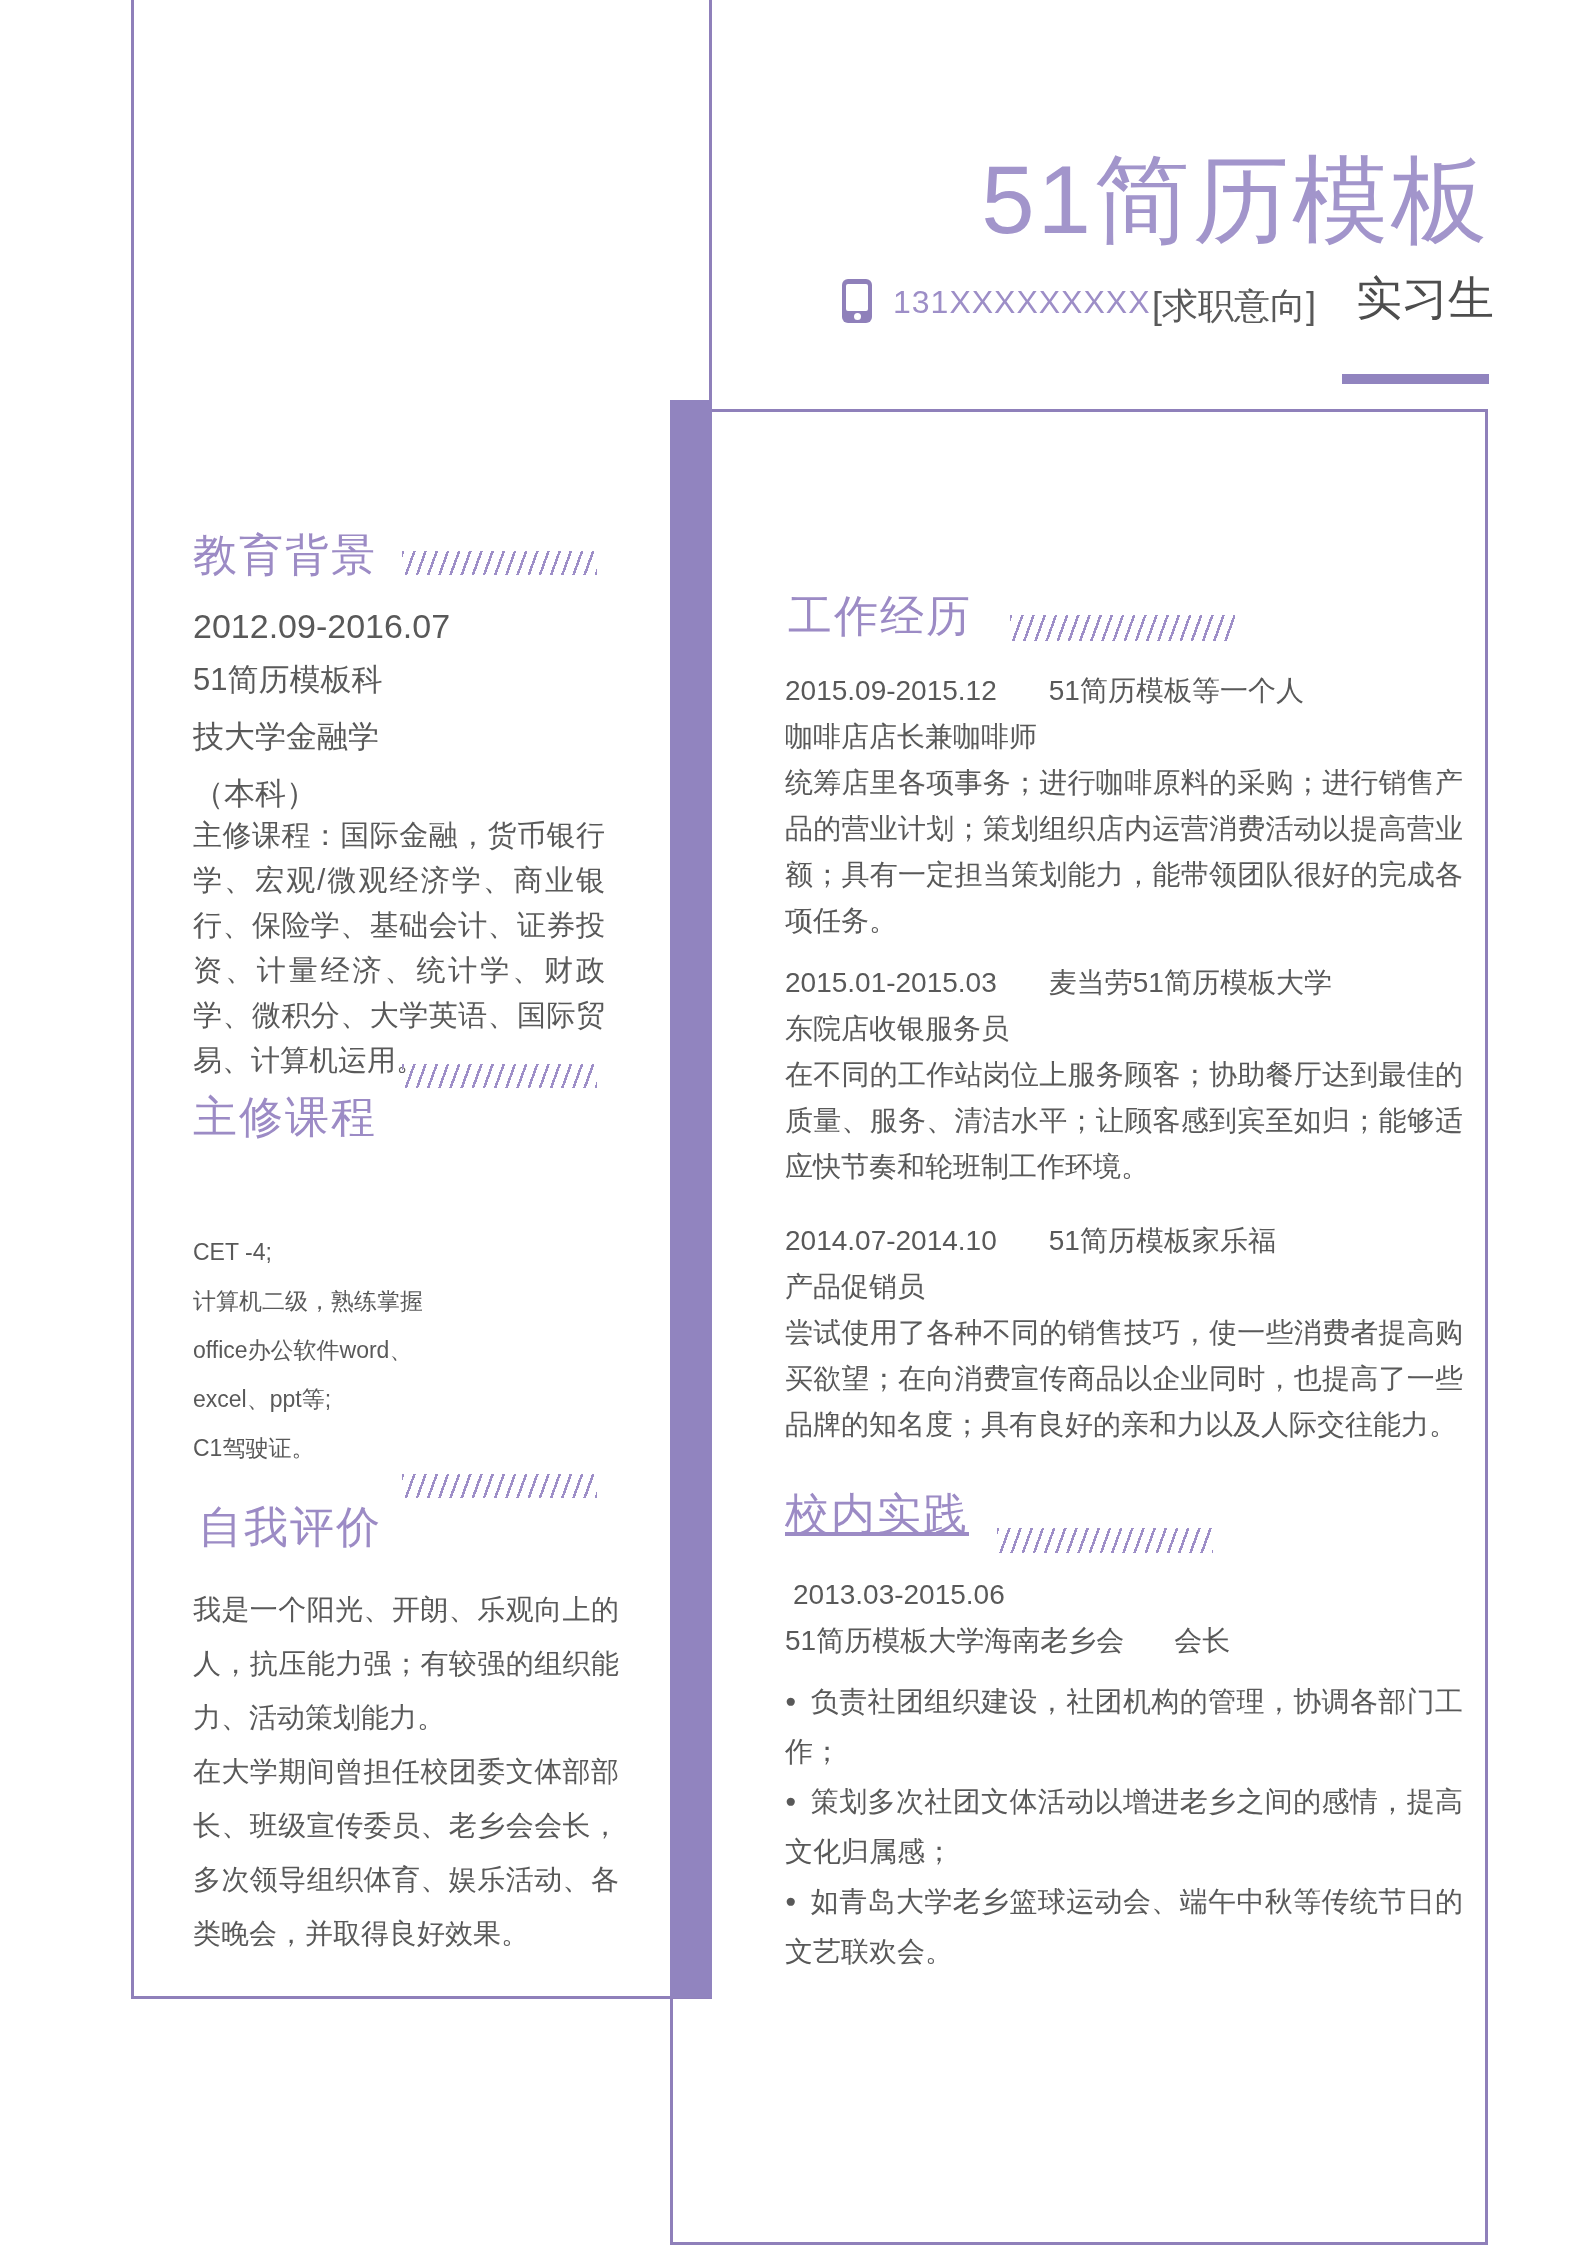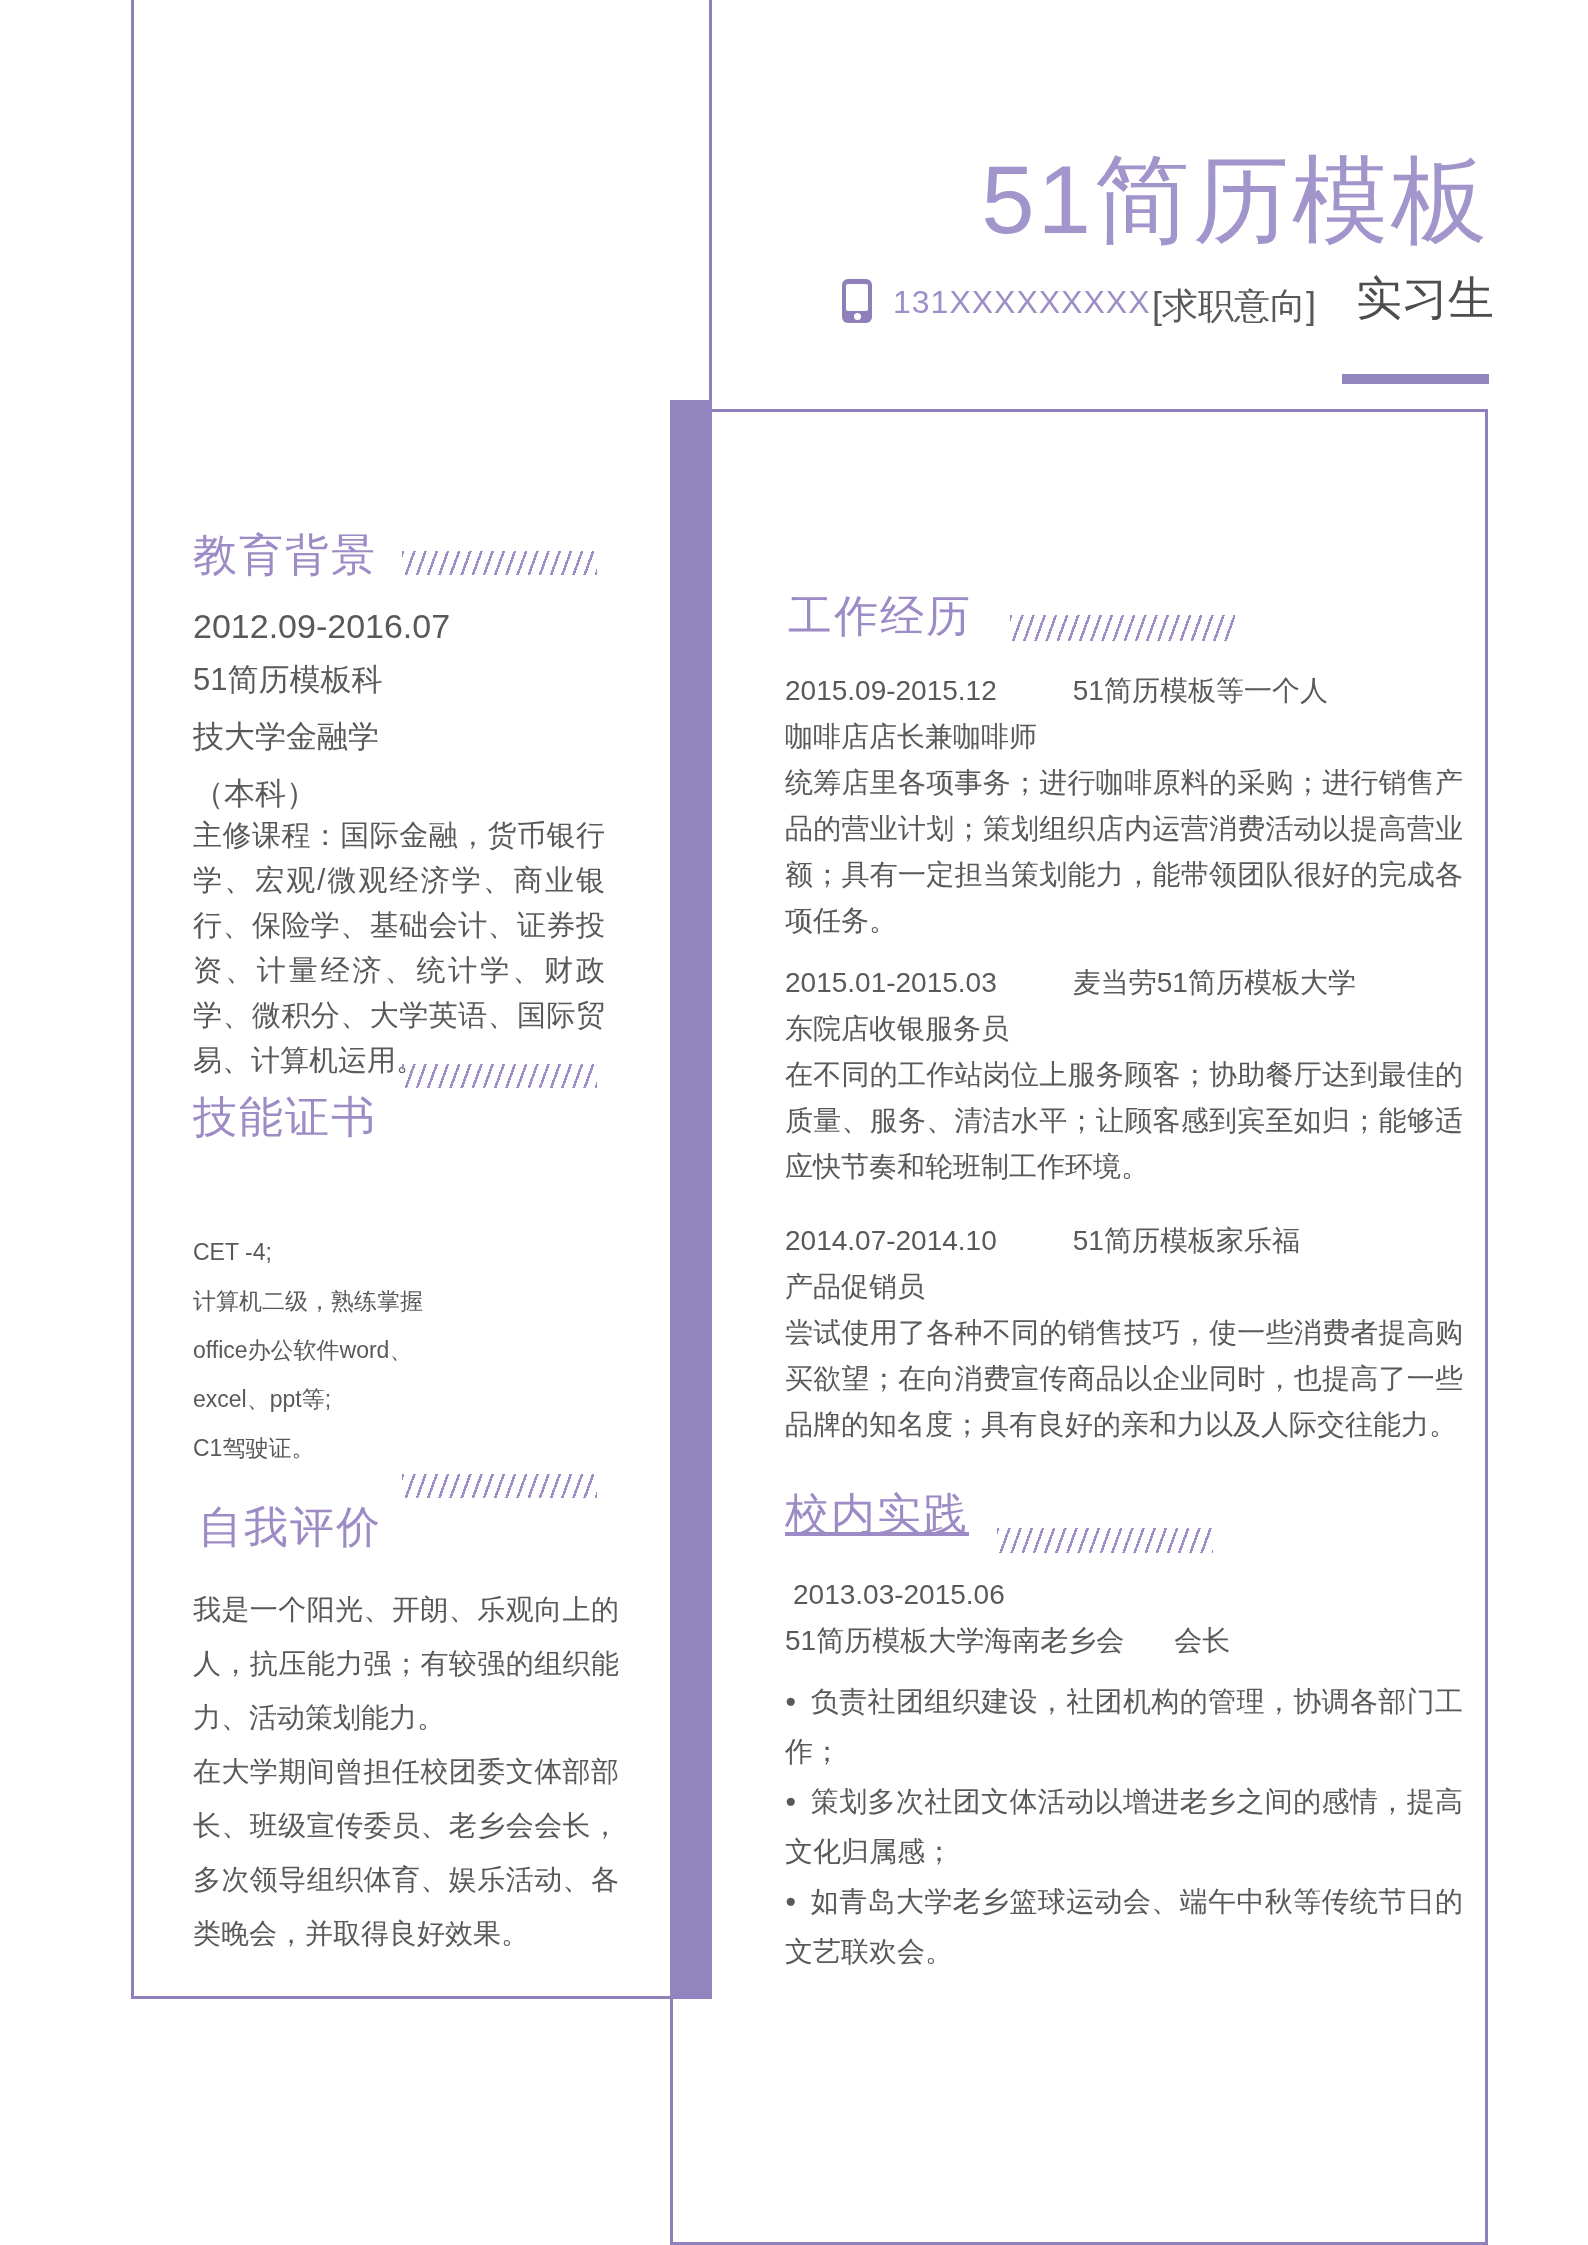--- a/index.html
+++ b/index.html
@@ -53,21 +53,21 @@
   .edu-courses{position:absolute;left:193px;top:813px;width:412px;font-size:29px;line-height:45px;
                color:var(--body-gray,#595959);text-align:justify;}
   .skills-body{position:absolute;left:193px;top:1184px;font-size:23px;line-height:49px;
                color:var(--body-gray,#595959);white-space:pre-line;margin-top:44px;}
   .self-eval{position:absolute;left:193px;top:1583px;width:426px;font-size:28px;line-height:54px;
              color:var(--body-gray,#595959);text-align:justify;}
   .self-eval p{margin:0;}
 
   
   .job{position:absolute;left:785px;width:678px;font-size:28px;line-height:46px;color:var(--body-gray,#595959);}
-  .job .company{margin-left:76px;}
+  .job .company{margin-left:52px;}
   .job .desc{text-align:justify;}
   .practice{position:absolute;left:785px;width:678px;font-size:28px;line-height:46px;color:var(--body-gray,#595959);}
   .practice .p-date{padding-left:8px;}
   .practice .p-role{margin-left:50px;}
   .practice ul{list-style:none;margin-top:14px;}
   .practice li{line-height:47px;margin-bottom:3px;text-align:justify;}
   .bullet-dot{font-size:19px;margin-right:14px;position:relative;top:-4px;}
 </style>
 </head>
 <body>
@@ -90,21 +90,21 @@
 
   <div class="sec-h" style="left:193px;top:533px;">教育背景</div>
   <div class="hatch" style="left:402px;top:551px;width:195px;height:24px;"></div>
   <div class="edu-date">2012.09-2016.07</div>
   <div class="edu-school">51简历模板科
 技大学金融学
 （本科）</div>
   <div class="edu-courses">主修课程：国际金融，货币银行学、宏观/微观经济学、商业银行、保险学、基础会计、证券投资、计量经济、统计学、财政学、微积分、大学英语、国际贸易、计算机运用。</div>
 
   <div class="hatch" style="left:402px;top:1064px;width:195px;height:24px;"></div>
-  <div class="sec-h" style="left:193px;top:1095px;">技能证书</div>
+  <div class="sec-h" style="left:193px;top:1095px;">主修课程</div>
   <div class="skills-body">CET -4;
 计算机二级，熟练掌握
 office办公软件word、
 excel、ppt等;
 C1驾驶证。</div>
 
   <div class="hatch" style="left:402px;top:1474px;width:195px;height:24px;"></div>
   <div class="sec-h" style="left:198px;top:1505px;">自我评价</div>
   <div class="self-eval">
     <p>我是一个阳光、开朗、乐观向上的人，抗压能力强；有较强的组织能力、活动策划能力。</p>

